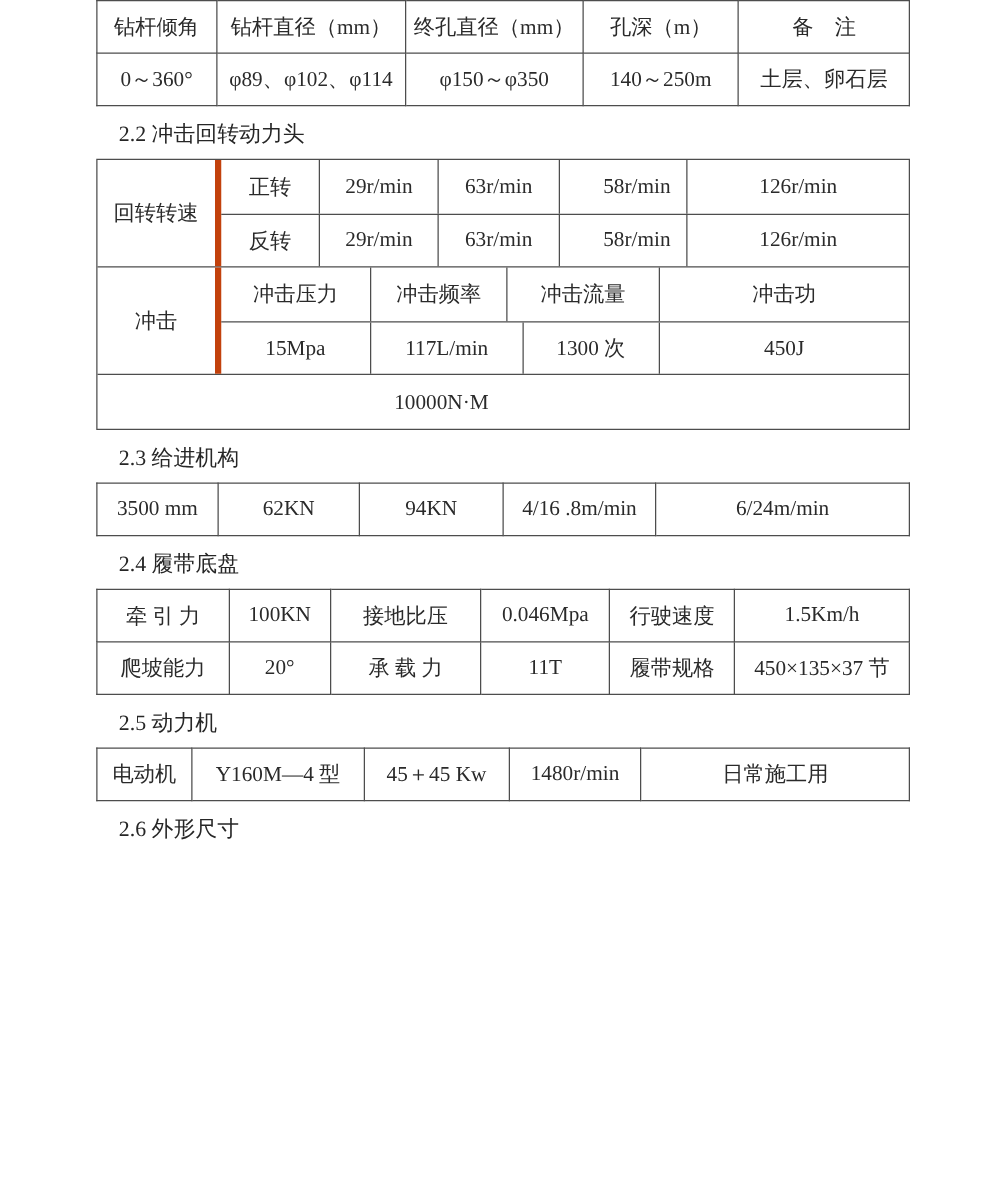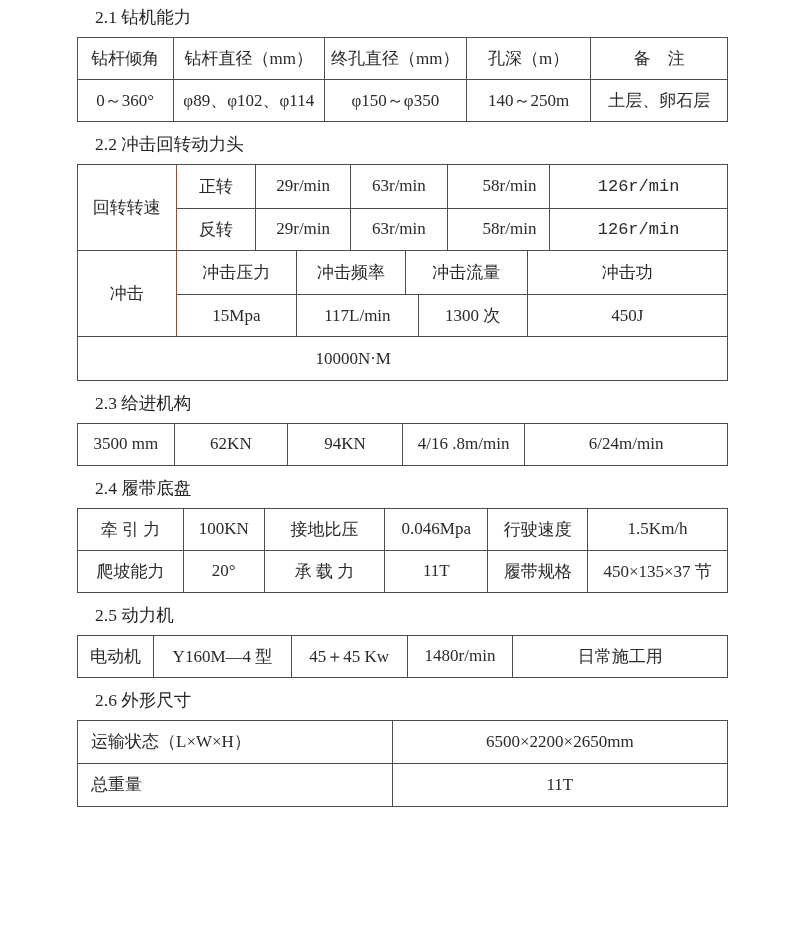--- a/index.html
+++ b/index.html
@@ -52,63 +52,62 @@
 
   
   .t22 {
     border: 1px solid #4d4d4d;
     font-size: 17px;
   }
   .t22-block { display: flex; }
   .t22-block.bt { border-top: 1px solid #4d4d4d; }
   .t22-label {
     width: 15.2%;
-    border-right: 1px solid #c2410c;
+    border-right: 5px solid #c2410c;
     display: flex;
     align-items: center;
     justify-content: center;
   }
   .t22-right { width: 84.8%; }
   .t22-row { display: flex; height: 42.6px; }
   .t22-row.bt { border-top: 1px solid #4d4d4d; }
   .t22-cell {
     display: flex;
     align-items: center;
     justify-content: center;
     white-space: nowrap;
     overflow: hidden;
   }
   .t22-cell + .t22-cell { border-left: 1px solid #4d4d4d; }
   
   .rc0 { width: 14.3%; }
   .rc1 { width: 17.2%; }
   .rc2 { width: 17.6%; }
   .rc3 { width: 18.6%; padding-left: 22px; }
-  .rc4 { width: 32.3%; font-family: Liberation Mono, monospace; }
+  .rc4 { width: 32.3%; }
   
   .ic0 { width: 21.7%; }
   .ic1 { width: 22.1%; }
   .ic2 { width: 19.8%; }
   .ic3 { width: 36.4%; }
   
   .t22-torque-value {
     width: 84.8%;
     display: flex;
     align-items: center;
     justify-content: center;
     height: 42.6px;
   }
 </style>
 </head>
 <body>
 
 <div class="page">
   <div class="content">
 
-    <div class="section-title first">2.1 钻机能力</div>
     <table class="spec">
       <colgroup>
         <col style="width:14.7%">
           <col style="width:23.3%">
           <col style="width:21.8%">
           <col style="width:19.2%">
           <col style="width:21.0%">
       </colgroup>
       <tbody>
           <tr>
@@ -239,31 +238,15 @@
         <td>电动机</td>
         <td>Y160M—4 型</td>
         <td>45＋45 Kw</td>
         <td>1480r/min</td>
         <td>日常施工用</td>
       </tr>
     </tbody>
       </table>
 
     <div class="section-title">2.6 外形尺寸</div>
-    <table class="spec t26">
-      <colgroup>
-        <col style="width:48.4%">
-          <col style="width:51.6%">
-      </colgroup>
-      <tbody>
-          <tr>
-        <td class="left">运输状态（L×W×H）</td>
-        <td>6500×2200×2650mm</td>
-      </tr>
-      <tr>
-        <td class="left">总重量</td>
-        <td>11T</td>
-      </tr>
-    </tbody>
-      </table>
 
   </div>
 </div>
 
 </body></html>

